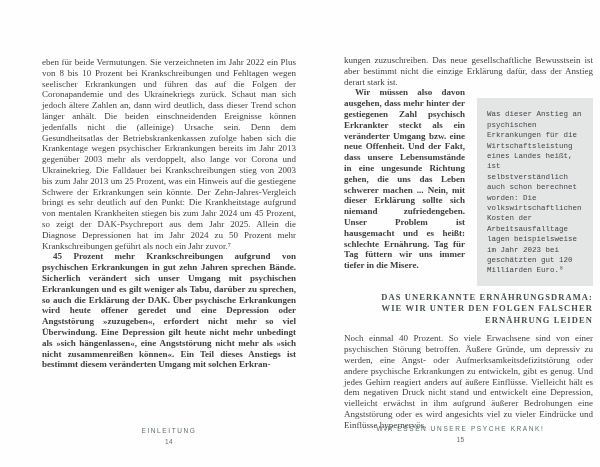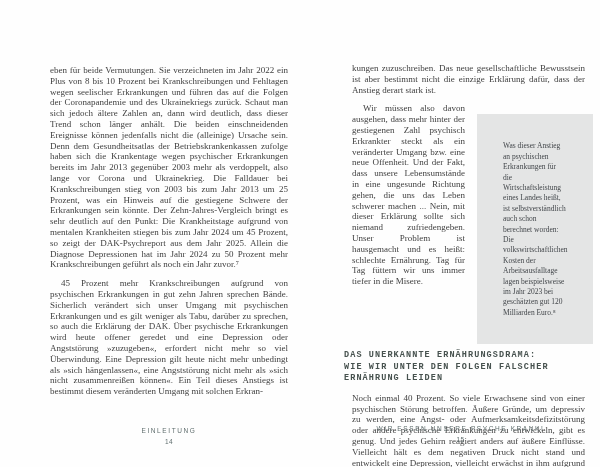--- a/index.html
+++ b/index.html
@@ -15,56 +15,56 @@
     overflow: hidden;
     font-family: "Liberation Serif", serif;
   }
   .page {
     position: absolute;
   }
   .page-left  { left: 42px;  top: 57px; width: 254px; }
   .page-right { left: 344px; top: 55px; width: 249px; }
 
   p.body {
-    margin: 8px;
+    margin: 0;
     font-size: 9px;
     line-height: 10.8px;
     color: #3f3f3f;
     text-align: justify;
     hyphens: auto;
     -webkit-hyphens: auto;
   }
-  p.body.indent { text-indent: 11px; }
+  p.body.indent { text-indent: 11px; font-weight: bold; }
 
   .info-box {
     float: right;
     width: 96px;
     margin: 11px 0 6px 12px;
     padding: 11px 10px 10px 10px;
     background: #e4e5e5;
   }
   .info-box p {
-    margin: 16px;
-    font-family: Liberation Serif, serif;
+    margin: 0;
+    font-family: Liberation Mono, monospace;
     font-size: 7.5px;
     line-height: 10.4px;
     color: #42464a;
     text-align: left;
   }
 
   h2.section-heading {
     clear: both;
     margin: 14px 0 7px 0;
-    font-family: Liberation Mono, monospace;
+    font-family: Liberation Serif, serif;
     font-size: 8.5px;
     line-height: 11.5px;
     font-weight: 700;
     letter-spacing: 1.1px;
     color: #47524f;
-    text-align: left;
+    text-align: right;
     white-space: pre-line;
   }
 
   .footer {
     position: absolute;
     text-align: center;
     font-family: "Liberation Sans", sans-serif;
     color: #5f6d6d;
   }
   .footer-left  { left: 42px;  top: 427px; width: 254px; }

